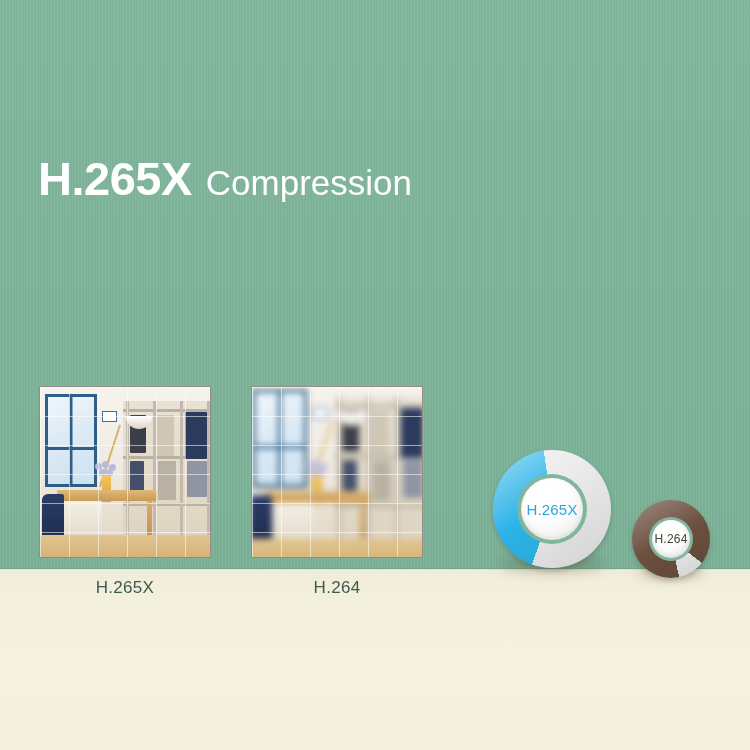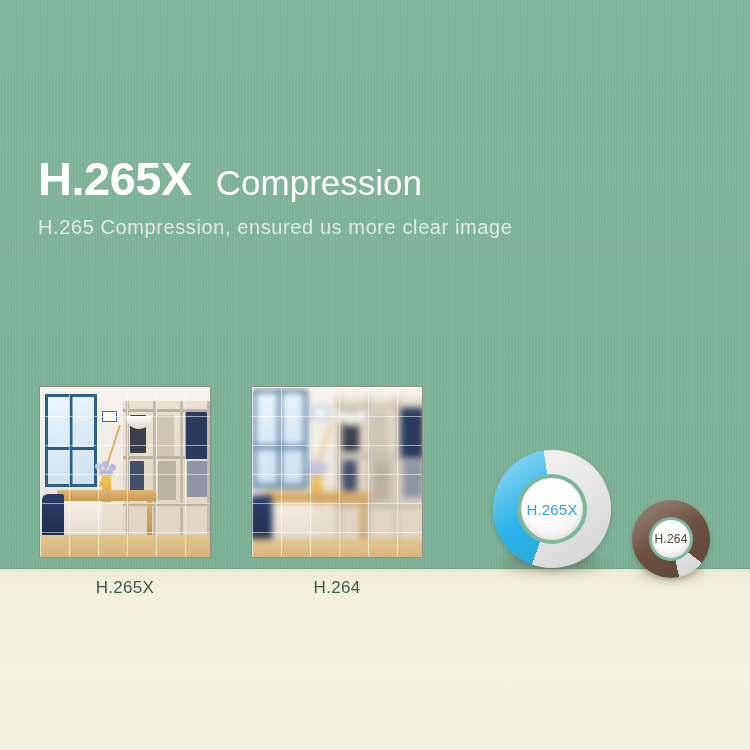--- a/index.html
+++ b/index.html
@@ -63,21 +63,21 @@
     color: #ffffff;
     font-size: 47px;
     font-weight: bold;
     letter-spacing: -0.5px;
     line-height: 1;
   }
   .headline .h-sub {
     color: #ffffff;
     font-size: 35px;
     font-weight: normal;
-    margin-left: 24px;
+    margin-left: 14px;
     line-height: 1;
   }
 
   .subcopy {
     position: absolute;
     left: 38px;
     top: 214px;
     color: #e6efe9;
     font-size: 20px;
     font-weight: normal;
@@ -301,21 +301,20 @@
   <div class="bg-green"></div>
   <div class="bg-floor"></div>
   <div class="floor-seam"></div>
 
   <div class="headline">
     <span class="h-main">H.265X</span>
     <span class="h-sub">Compression</span>
   </div>
 
   <div class="subcopy">
-    <span>H.265 Compression, ensured us more clear image</span>
   </div>
 
   <div class="photo sharp">
     <div class="scene">
       <div class="s-wall"></div>
       <div class="s-window"></div>
       <div class="s-note"></div>
       <div class="s-closet">
         <div class="s-rail" style="top:6%"></div>
         <div class="s-rail" style="top:40%"></div>

